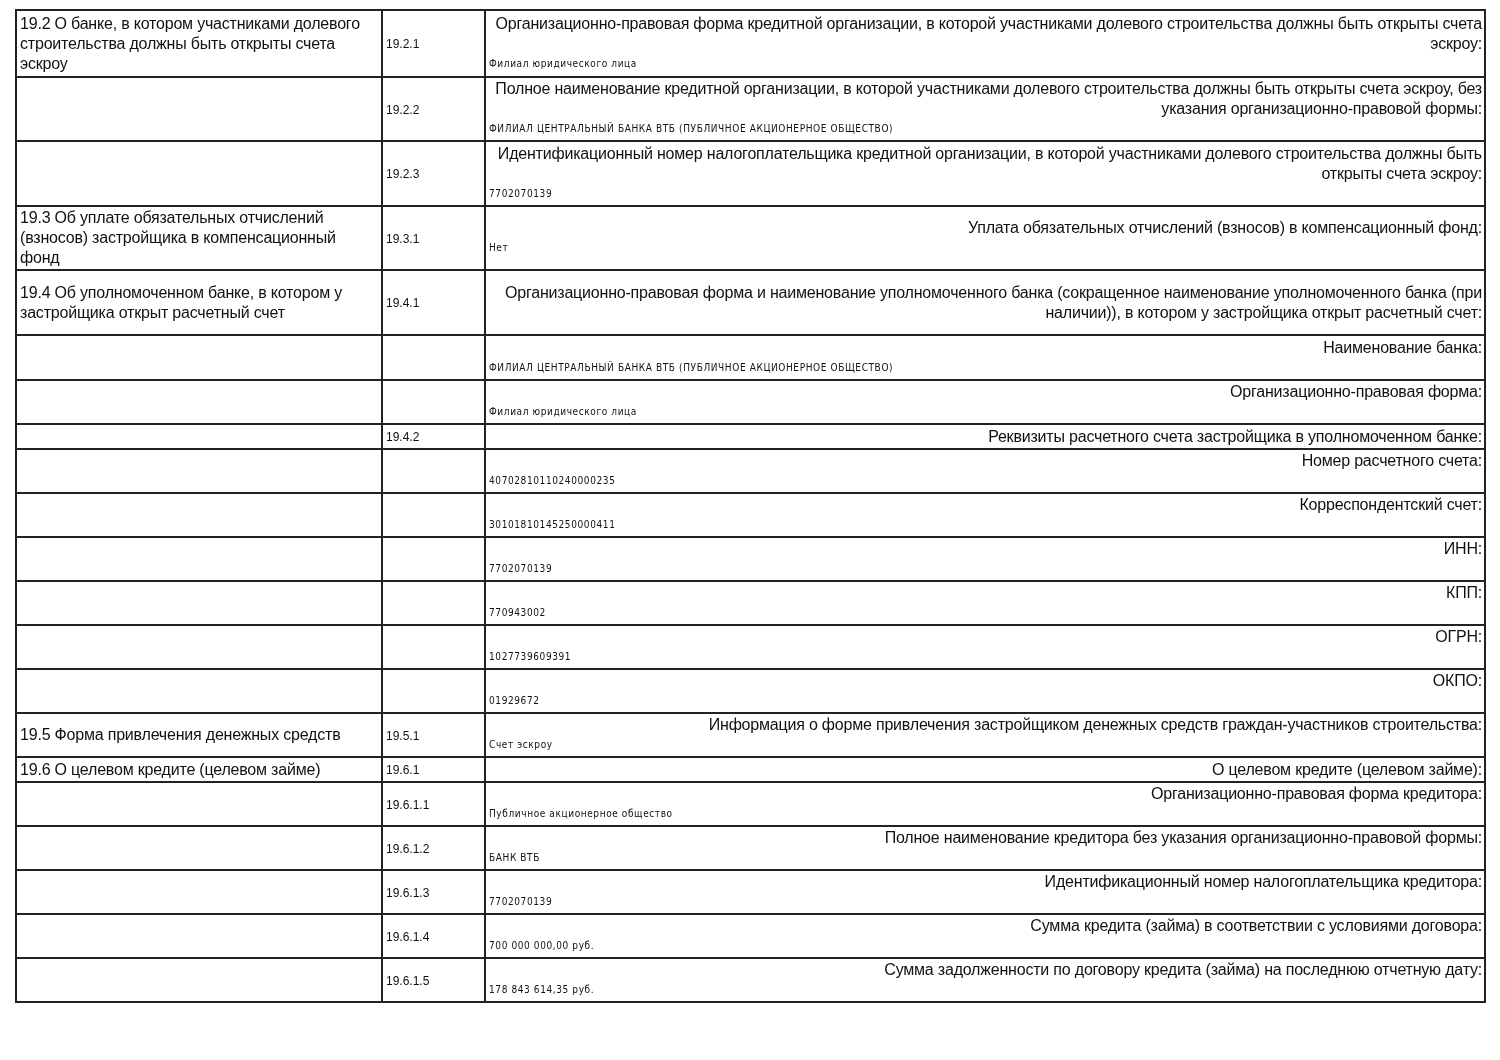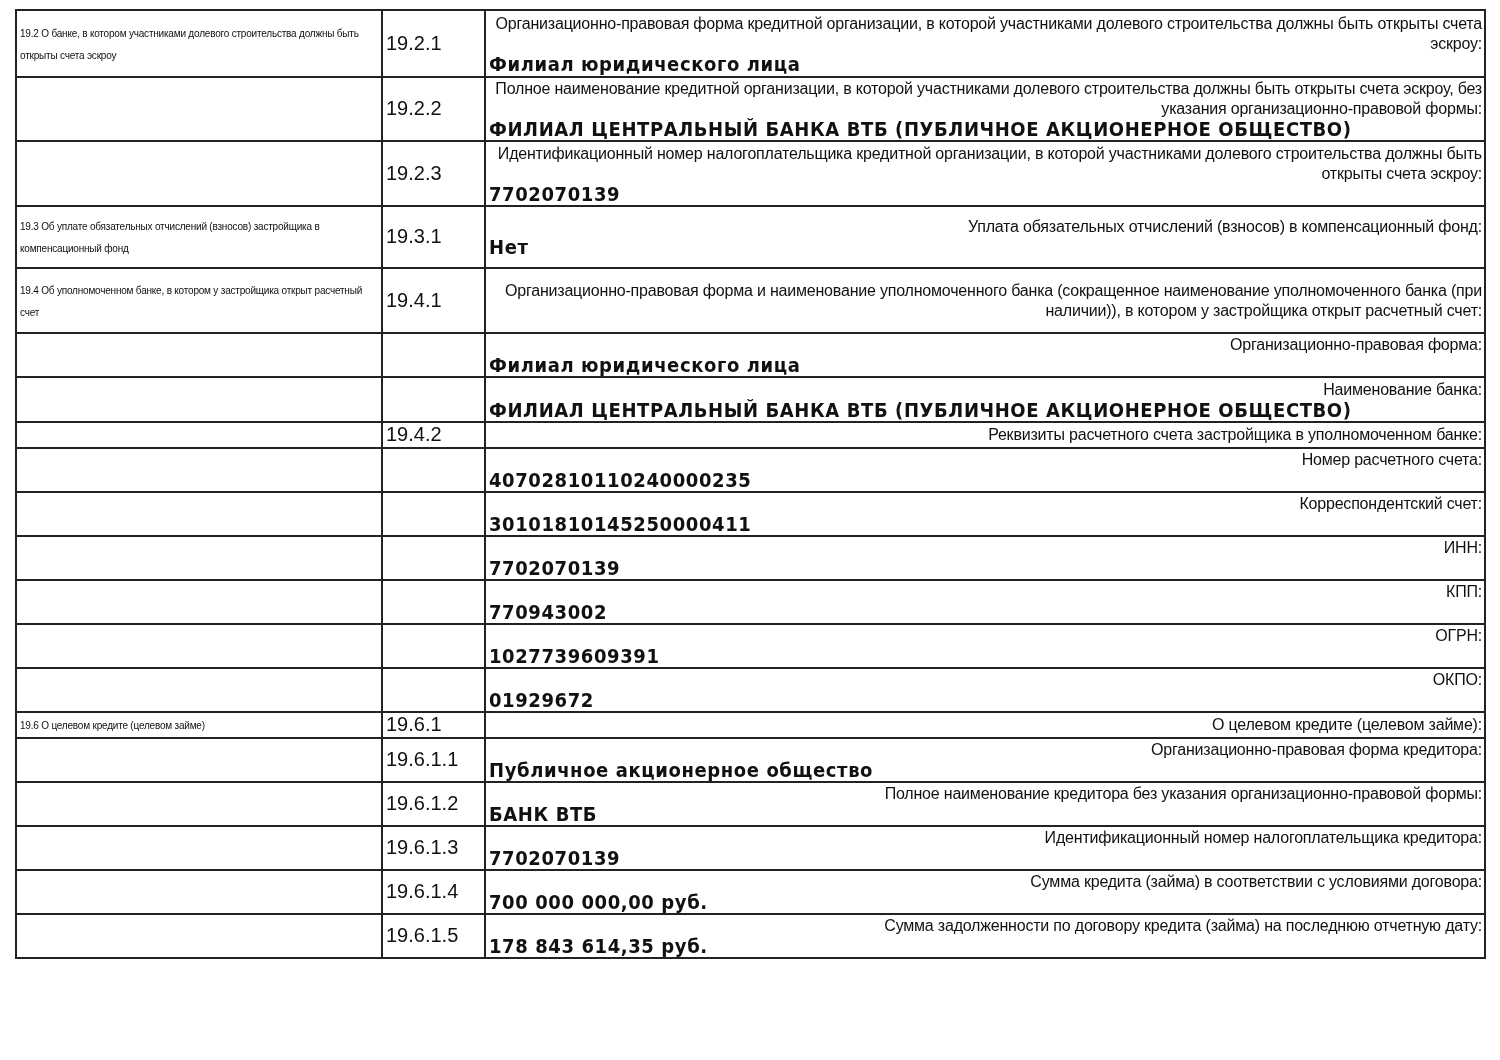--- a/index.html
+++ b/index.html
@@ -5,23 +5,23 @@
   html, body { margin: 0; padding: 0; background: #ffffff; }
   body { width: 1500px; height: 1060px; position: relative; overflow: hidden;
          font-family: "DejaVu Sans", sans-serif; color: #111; }
   table.doc { position: absolute; left: 15px; top: 9px; width: 1471px;
               border-collapse: collapse; table-layout: fixed; }
   table.doc td { border: 2px solid #222; vertical-align: middle;
                  padding: 1px 2px 1px 3px; font-size: 15px; line-height: 20px;
                  font-stretch: condensed; }
   col.c1 { width: 366px; } col.c2 { width: 103px; } col.c3 { width: auto; }
   .lbl { display: block; font-family: "Liberation Sans Narrow", "Liberation Sans", sans-serif; font-size: 16px; letter-spacing: -0.2px; text-align: right; }
-  .val { display: block; font-weight: bold; font-size: 20px; letter-spacing: 0.6px; }
-  .sec { font-family: "Liberation Sans", sans-serif; font-size: 10px; letter-spacing: -0.2px; }
-  .num { font-family: "Liberation Sans", sans-serif; font-size: 20px; }
+  .val { display: block; font-weight: normal; font-size: 10px; letter-spacing: 0.6px; }
+  .sec { font-family: "Liberation Sans", sans-serif; font-size: 16px; letter-spacing: -0.2px; }
+  .num { font-family: "Liberation Sans", sans-serif; font-size: 12px; }
 </style>
 </head>
 <body>
 
 <table class="doc">
   <colgroup>
       <col class="c1">
       <col class="c2">
       <col class="c3">
     </colgroup>
@@ -58,34 +58,34 @@
           <span class="val">Нет</span>
         </td>
     </tr>
     <tr style="height:65px">
       <td><span class="sec">19.4 Об уполномоченном банке, в котором у застройщика открыт расчетный счет</span></td>
       <td><span class="num">19.4.1</span></td>
       <td>
           <span class="lbl">Организационно-правовая форма и наименование уполномоченного банка (сокращенное наименование уполномоченного банка (при наличии)), в котором у застройщика открыт расчетный счет:</span>
         </td>
     </tr>
+    <tr style="height:45px">
+      <td></td>
+      <td></td>
+      <td>
+          <span class="lbl">Наименование банка:</span>
+          <span class="val">ФИЛИАЛ ЦЕНТРАЛЬНЫЙ БАНКА ВТБ (ПУБЛИЧНОЕ АКЦИОНЕРНОЕ ОБЩЕСТВО)</span>
+        </td>
+    </tr>
     <tr style="height:44px">
       <td></td>
       <td></td>
       <td>
           <span class="lbl">Организационно-правовая форма:</span>
           <span class="val">Филиал юридического лица</span>
-        </td>
-    </tr>
-    <tr style="height:45px">
-      <td></td>
-      <td></td>
-      <td>
-          <span class="lbl">Наименование банка:</span>
-          <span class="val">ФИЛИАЛ ЦЕНТРАЛЬНЫЙ БАНКА ВТБ (ПУБЛИЧНОЕ АКЦИОНЕРНОЕ ОБЩЕСТВО)</span>
         </td>
     </tr>
     <tr style="height:23px">
       <td></td>
       <td><span class="num">19.4.2</span></td>
       <td>
           <span class="lbl">Реквизиты расчетного счета застройщика в уполномоченном банке:</span>
         </td>
     </tr>
     <tr style="height:44px">
@@ -129,20 +129,28 @@
         </td>
     </tr>
     <tr style="height:28px">
       <td></td>
       <td></td>
       <td>
           <span class="lbl">ОКПО:</span>
           <span class="val">01929672</span>
         </td>
     </tr>
+    <tr style="height:44px">
+      <td><span class="sec">19.5 Форма привлечения денежных средств</span></td>
+      <td><span class="num">19.5.1</span></td>
+      <td>
+          <span class="lbl">Информация о форме привлечения застройщиком денежных средств граждан-участников строительства:</span>
+          <span class="val">Счет эскроу</span>
+        </td>
+    </tr>
     <tr style="height:24px">
       <td><span class="sec">19.6 О целевом кредите (целевом займе)</span></td>
       <td><span class="num">19.6.1</span></td>
       <td>
           <span class="lbl">О целевом кредите (целевом займе):</span>
         </td>
     </tr>
     <tr style="height:44px">
       <td></td>
       <td><span class="num">19.6.1.1</span></td>

